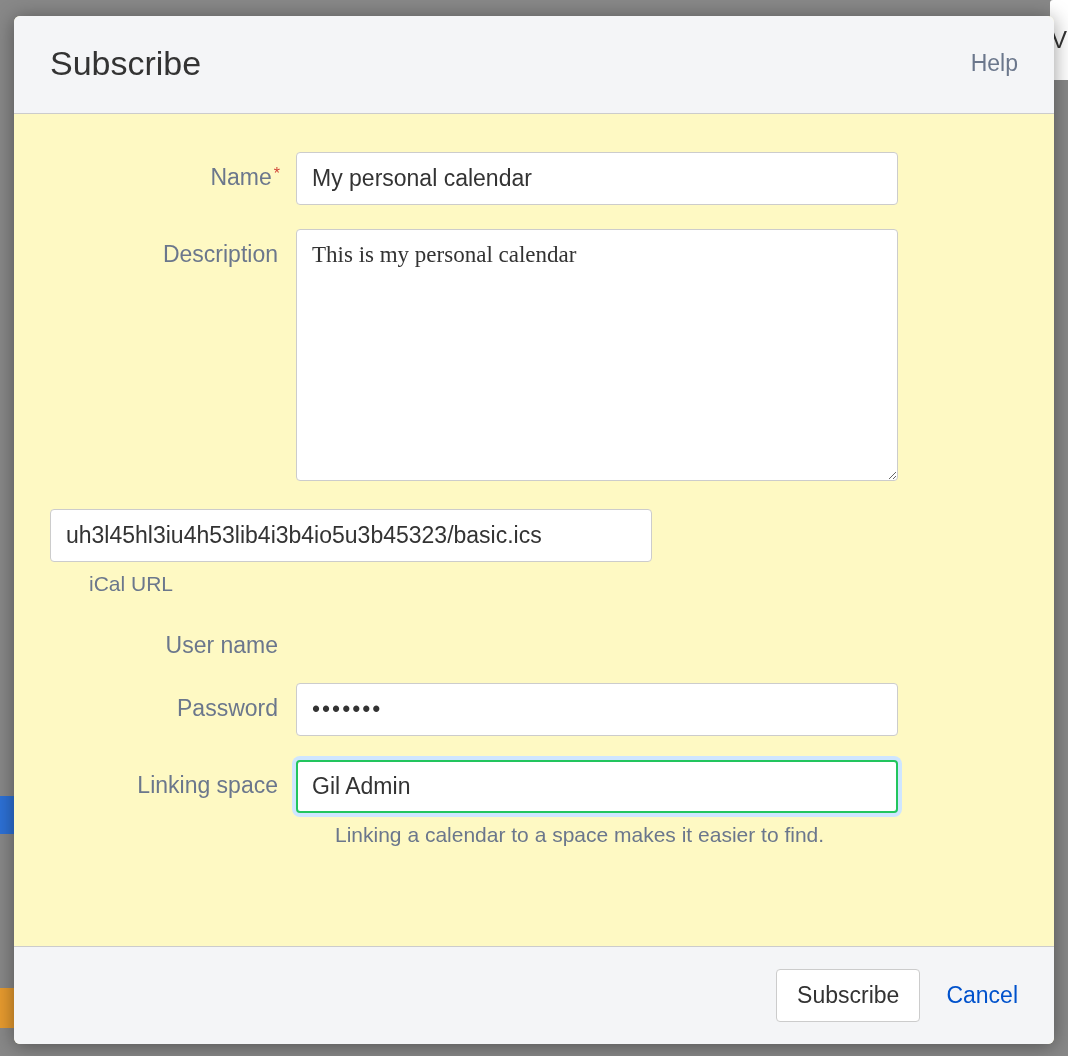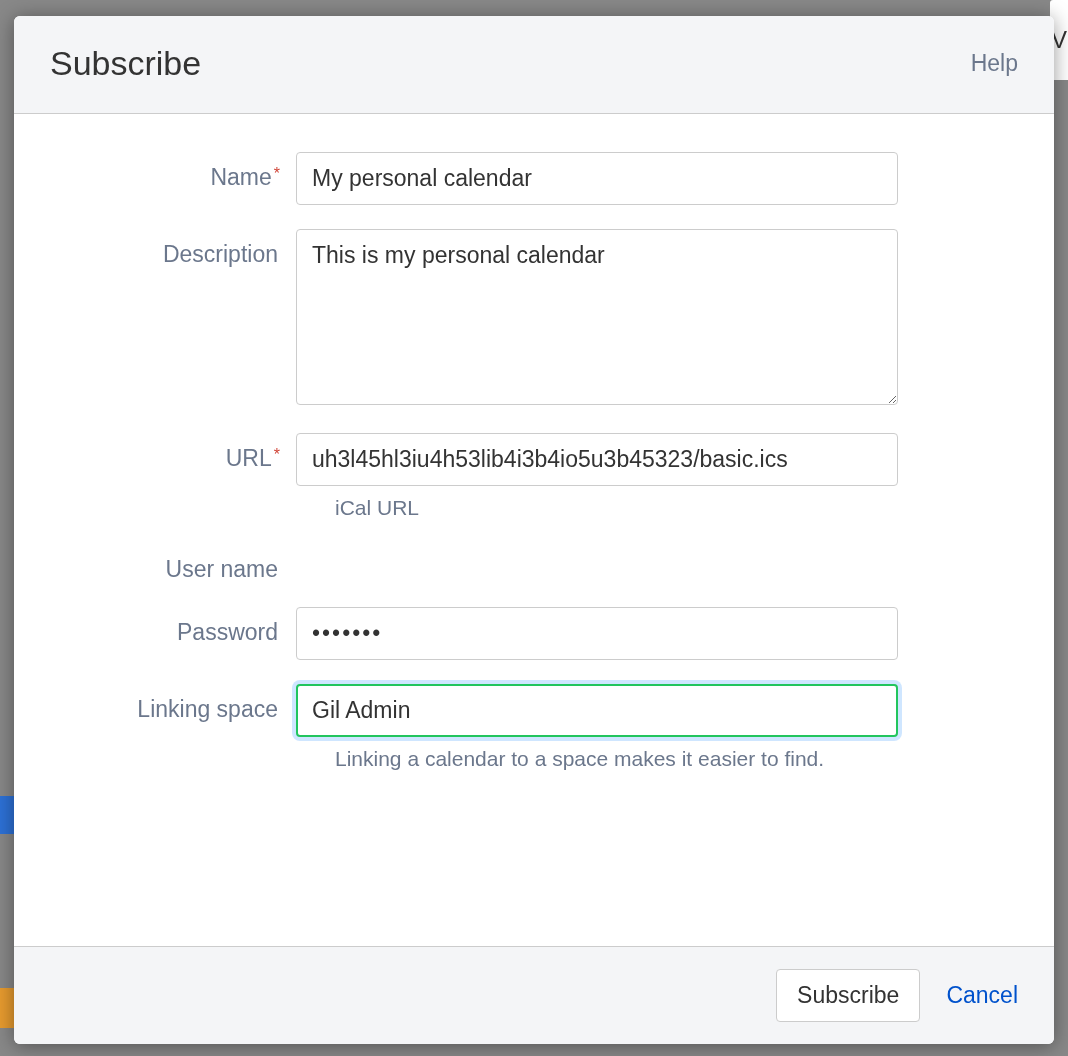--- a/index.html
+++ b/index.html
@@ -43,21 +43,21 @@
       justify-content:center;
       font-size: 24px;
       color:#333;
     }
     .modal {
       position: absolute;
       top: 16px;
       left: 14px;
       right: 14px;
       bottom: 12px;
-      background: #ffffff;
+      background: #fef9c3;
       border-radius: 6px;
       box-shadow: 0 2px 20px rgba(0,0,0,0.4);
       display: flex;
       flex-direction: column;
       overflow: hidden;
     }
     .modal-header {
       background: #f4f5f7;
       border-bottom: 1px solid #ccc;
       padding: 28px 36px 30px 36px;
@@ -109,22 +109,23 @@
       width: 100%;
       font-size: 23px;
       color: #333;
       padding: 12px 15px;
       border: 1px solid #ccc;
       border-radius: 4px;
       font-family: inherit;
       outline: none;
     }
     textarea.text-input {
-      height: 176px;
+      height: 252px;
       resize: both;
+      font-family: Liberation Serif, serif;
     }
     .focused {
       border: 2px solid #22c55e;
       box-shadow: 0 0 0 4px #cfe6ff;
       padding: 11px 14px;
     }
     .hint {
       font-size: 21px;
       color: #6b778c;
       margin-top: 10px;
@@ -187,23 +188,20 @@
     </div>
 
     <div class="form-row">
       <div class="form-label">Description</div>
       <div class="form-field">
         <textarea class="text-input" style="">This is my personal calendar</textarea>
       </div>
     </div>
 
     <div class="form-row">
-      <div class="form-label">
-        <span>URL</span><span class="required">*</span>
-      </div>
       <div class="form-field">
         <input type="text" class="text-input" value="uh3l45hl3iu4h53lib4i3b4io5u3b45323/basic.ics" style="">
         <div class="hint">iCal URL</div>
       </div>
     </div>
 
     <div class="form-row">
       <div class="form-label">User name</div>
     </div>
 

